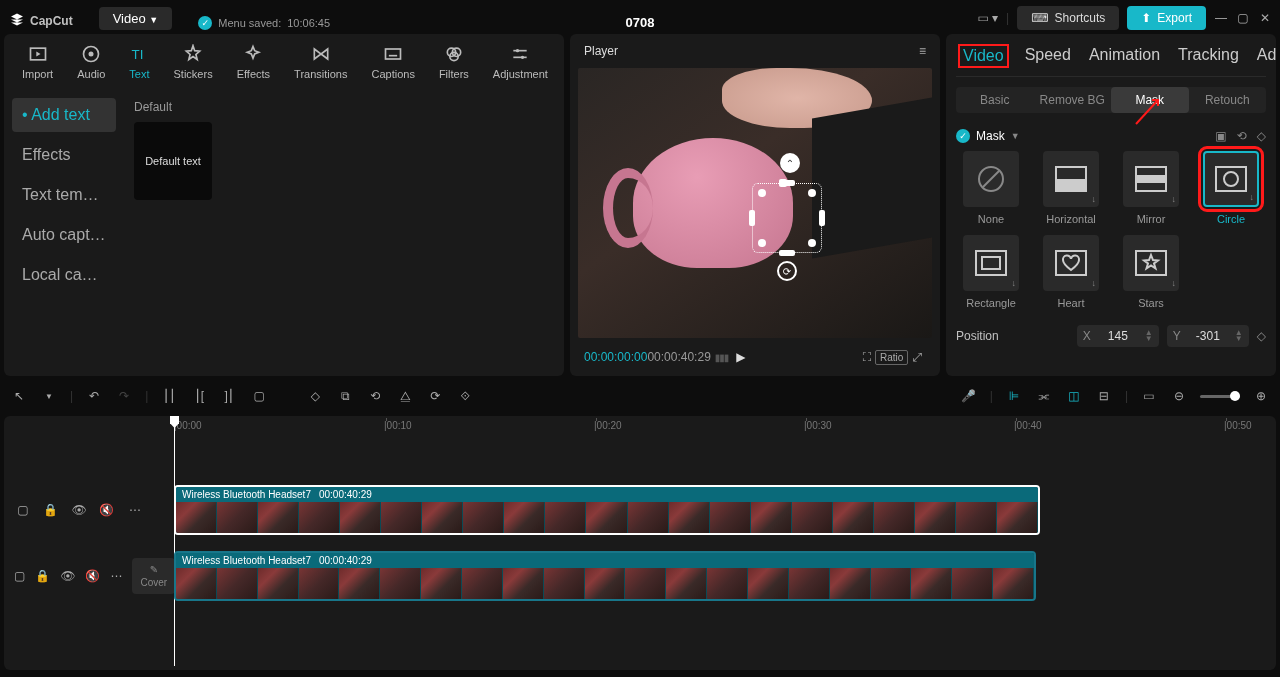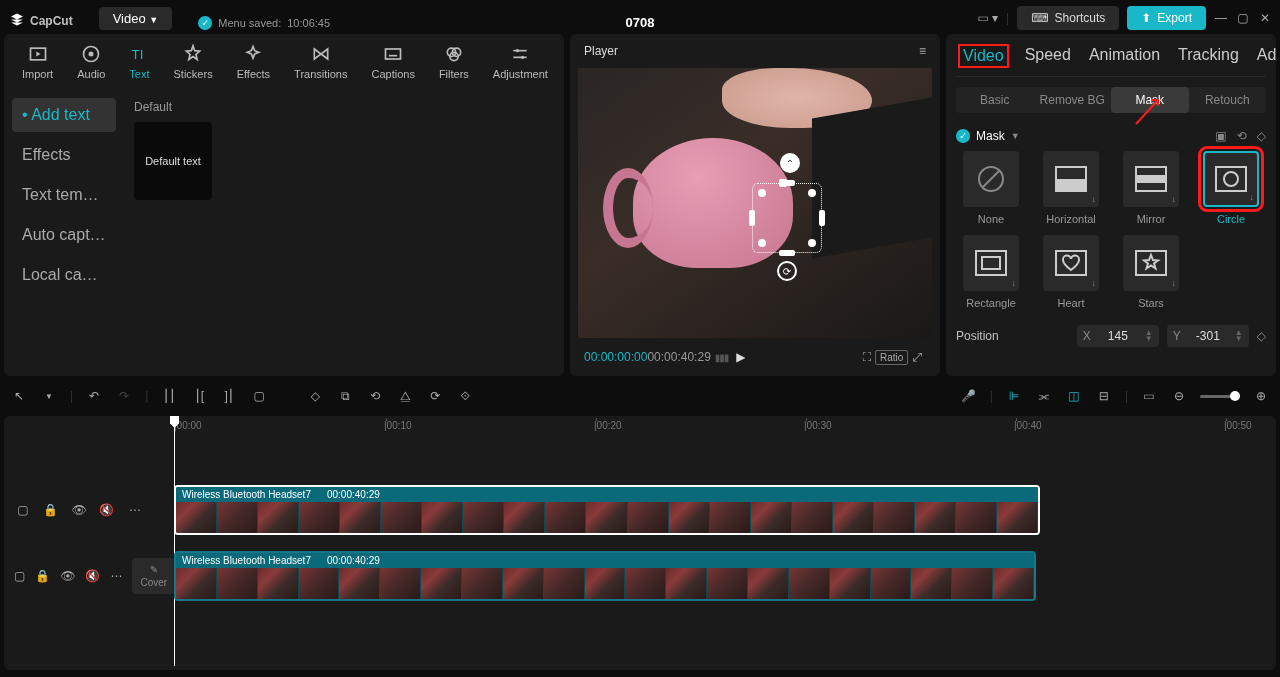--- a/index.html
+++ b/index.html
@@ -91,21 +91,21 @@
 .ruler { position: relative; height: 20px; margin-left: 170px; }
 .ruler-mark { position: absolute; top: 4px; color: #777; font-size: 10px; }
 .ruler-mark::before { content:""; position:absolute; top:-2px; left:2px; width:1px; height:3px; background:#555; }
 .playhead { position: absolute; left: 170px; top: 0; width: 1px; height: 250px; background: #fff; }
 .playhead::before { content:""; position:absolute; top:0; left:-4px; width:9px; height:12px; background:#fff; clip-path: polygon(0 0,100% 0,100% 60%,50% 100%,0 60%); }
 .track { display: flex; align-items: center; height: 60px; margin-bottom: 6px; }
 .track-head { width: 170px; display: flex; align-items: center; gap: 10px; padding: 0 10px; color: #888; }
 .cover-btn { display:flex; flex-direction:column; align-items:center; gap:2px; background:#2a2a2a; padding:6px 8px; border-radius:4px; font-size:10px; }
 .clip { height: 50px; border: 2px solid #18768a; background: #0a4a55; border-radius: 4px; position: relative; overflow: hidden; display: flex; }
 .clip.selected { border: 2px solid #fff; }
-.clip-header { position: absolute; top: 0; left: 0; right: 0; background: #0a6a7a; padding: 2px 6px; font-size: 10px; color: #fff; z-index: 2; display: flex; gap: 16px; }
+.clip-header { position: absolute; top: 0; left: 0; right: 0; background: #0a6a7a; padding: 2px 6px; font-size: 10px; color: #fff; z-index: 2; display: flex; gap: 8px; }
 .thumbs { display: flex; width: 100%; height: 100%; padding-top: 14px; }
 .thumb { flex: 1; background: linear-gradient(135deg,#6b2a2a 0%,#8a3a3a 30%,#3a2a28 60%,#2a1a18 100%); border-right:1px solid #0a4a55; }
 .thumb:nth-child(even){ background: linear-gradient(135deg,#7a3535,#452828,#2a1a18); }
 </style>
 </head>
 <body>
 
 <div class="topbar">
   <div class="logo">
     <svg width="18" height="18" viewBox="0 0 24 24">

